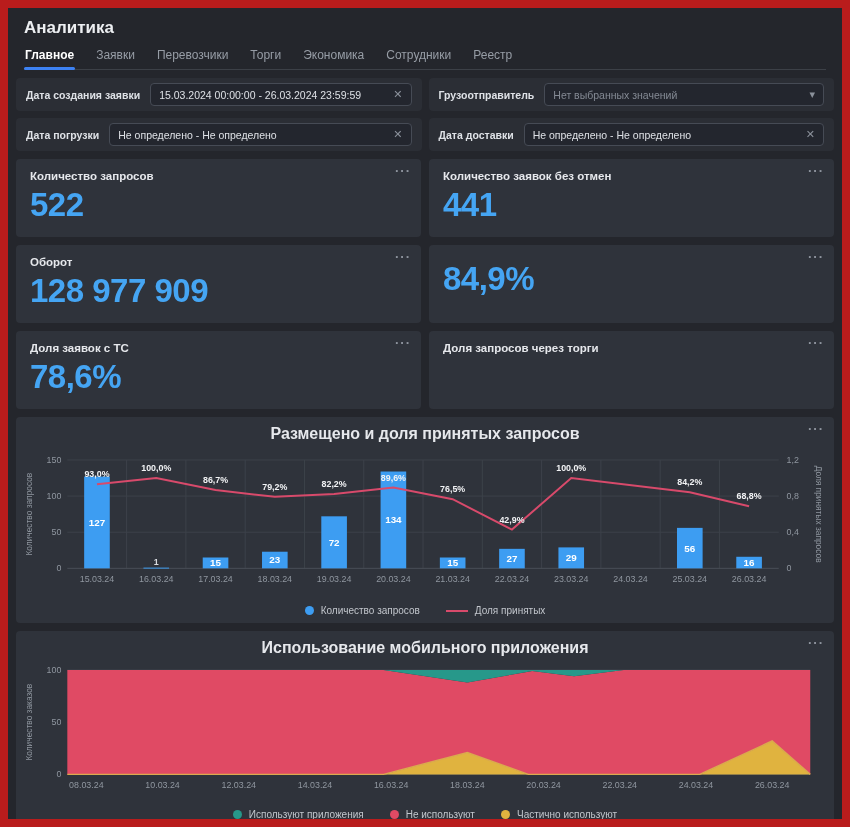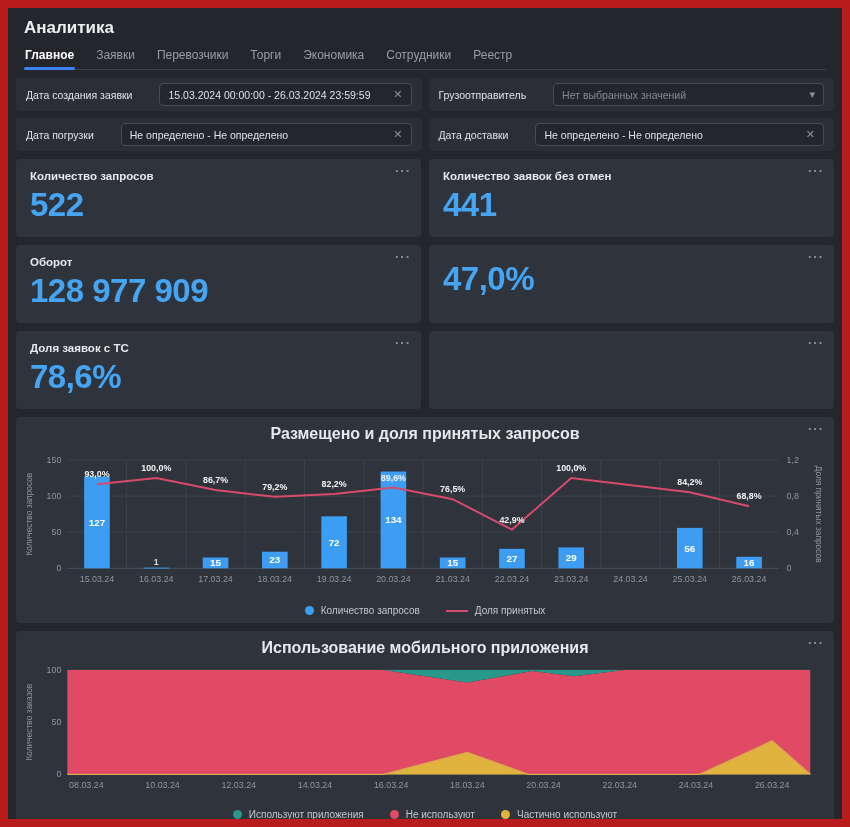--- a/index.html
+++ b/index.html
@@ -9,22 +9,22 @@
   
   header{padding:4px 8px 0 8px;}
   .page-title{color:#eceef1;font-size:17px;font-weight:700;margin:0 0 10px 0;}
   .tabs{display:flex;gap:20px;border-bottom:1px solid #3c4047;}
   .tab{font-size:12px;color:#979da6;padding:0 1px 7px 1px;cursor:pointer;position:relative;}
   .tab.active{color:#fff;font-weight:700;}
   .tab.active::after{content:"";position:absolute;left:0;right:0;bottom:-1px;height:3px;background:#3d82f4;border-radius:2px;}
   
   .filters{display:grid;grid-template-columns:1fr 1fr;gap:7px;}
   .filter-cell{height:33px;background:#2b2e35;border-radius:4px;display:flex;align-items:center;gap:10px;padding:0 10px;}
-  .filter-label{font-size:10.5px;font-weight:400;color:#dfe2e7;white-space:nowrap;}
-  .filter-input{flex:1;height:23px;background:#23262e;border:1px solid #464b55;border-radius:4px;display:flex;align-items:center;padding:0 8px;font-size:10.5px;color:#dde0e5;min-width:0;margin-left:17px;}
+  .filter-label{font-size:10.5px;font-weight:700;color:#dfe2e7;white-space:nowrap;}
+  .filter-input{flex:1;height:23px;background:#23262e;border:1px solid #464b55;border-radius:4px;display:flex;align-items:center;padding:0 8px;font-size:10.5px;color:#dde0e5;min-width:0;}
   .filter-input .val{white-space:nowrap;overflow:hidden;}
   .filter-input .val.placeholder{color:#848a94;}
   .filter-input .ctl{margin-left:auto;color:#8b919b;font-size:11px;line-height:1;cursor:pointer;padding-left:8px;}
   
   .kpis{display:grid;grid-template-columns:1fr 1fr;gap:8px;}
   .kpi{background:#2f333b;border-radius:4px;height:78px;padding:11px 14px;position:relative;}
   .kpi-title{font-size:11.5px;font-weight:700;color:#e6e8ec;}
   .kpi-value{font-size:33px;font-weight:700;color:#45a5f3;margin-top:4px;letter-spacing:-0.5px;}
   .dots{position:absolute;top:4px;right:10px;color:#8e949e;font-size:13px;font-weight:700;letter-spacing:1px;cursor:pointer;}
   
@@ -96,29 +96,30 @@
           <div class="kpi-title">Количество заявок без отмен</div>
           <div class="kpi-value">441</div>
           <div class="dots">···</div>
         </div>
         <div class="kpi">
           <div class="kpi-title">Оборот</div>
           <div class="kpi-value">128 977 909</div>
           <div class="dots">···</div>
         </div>
         <div class="kpi">
-          <div class="kpi-value">47,0%</div>
+          <div class="kpi-value">84,9%</div>
           <div class="dots">···</div>
         </div>
         <div class="kpi">
           <div class="kpi-title">Доля заявок с ТС</div>
           <div class="kpi-value">78,6%</div>
           <div class="dots">···</div>
         </div>
         <div class="kpi">
+          <div class="kpi-title">Доля запросов через торги</div>
           <div class="dots">···</div>
         </div>
       </section>
 
     <section class="panel">
       <div class="chart-title">Размещено и доля принятых запросов</div>
       <div class="dots">···</div>
       <svg id="chart1" viewBox="0 0 818 158" height="158">
           <line x1="106.16666666666666" y1="14" x2="106.16666666666666" y2="124" stroke="#3d424a" stroke-width="1"></line>
           <line x1="166.33333333333331" y1="14" x2="166.33333333333331" y2="124" stroke="#3d424a" stroke-width="1"></line>

